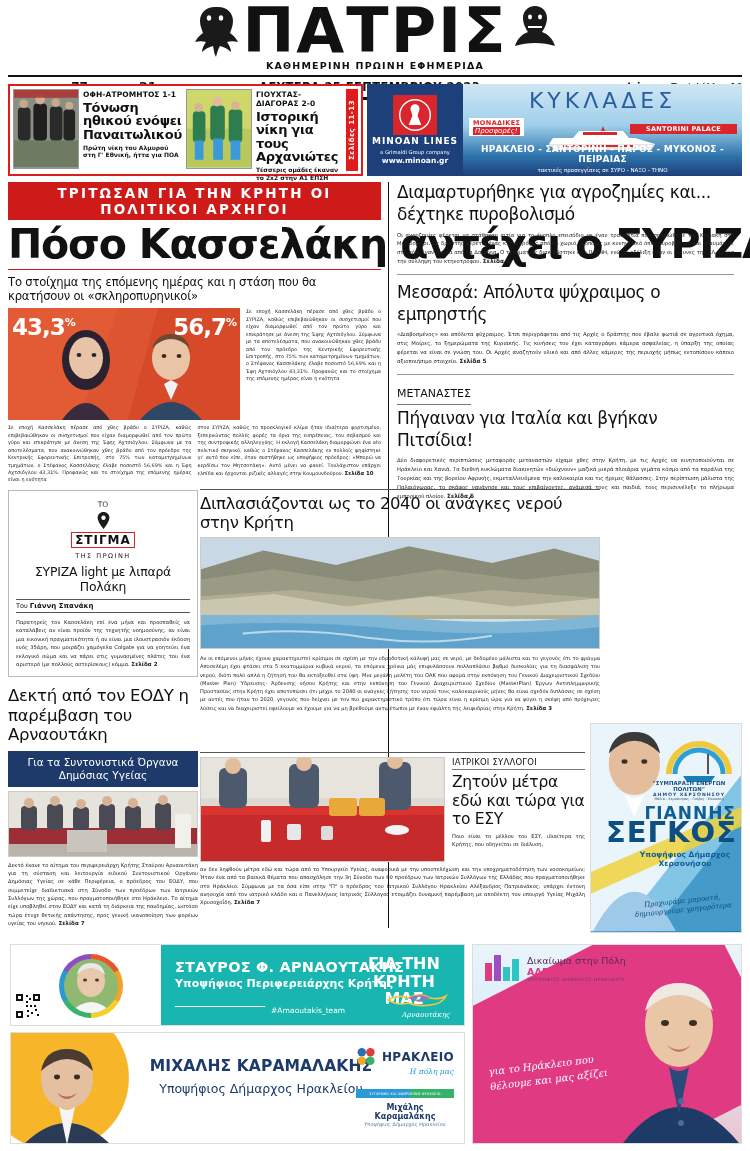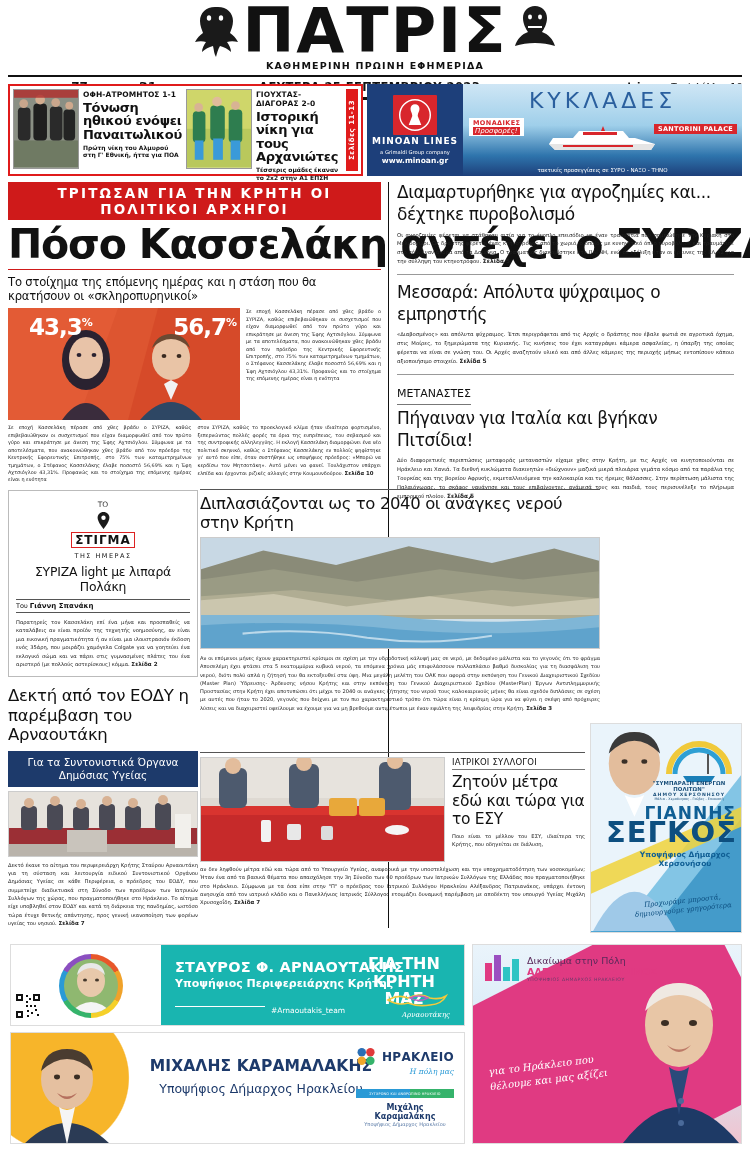--- a/index.html
+++ b/index.html
@@ -61,21 +61,21 @@
   .ml-left { width:96px; background:#1d3f7a; color:#fff; display:flex; flex-direction:column; align-items:center; justify-content:center; padding:3px; }
   .ml-logo { width:44px; height:40px; background:#d8262c; display:flex; align-items:center; justify-content:center; border-radius:1px; }
   .ml-name { font-size:9px; font-weight:bold; letter-spacing:1px; line-height:1.1; margin-top:2px; text-align:center;}
   .ml-grim { font-size:5.2px; margin-top:3px; text-align:center; }
   .ml-url { font-size:7.5px; font-weight:bold; margin-top:1px; }
   .ml-right { flex:1; position:relative; background:linear-gradient(180deg,#cfe6f5 0%, #9fcfea 45%, #2e74ac 78%, #1d3f7a 100%); }
   .ml-cyk { position:absolute; top:4px; left:0; right:0; text-align:center; font-size:22px; font-weight:normal; color:#2a5f9e; letter-spacing:4px; }
   .ml-badge1 { position:absolute; left:6px; top:34px; background:#fff; padding:1px 4px; }
   .ml-badge1 .a { font-size:6.5px; font-weight:bold; color:#d8262c; letter-spacing:0.4px;}
   .ml-badge1 .b { font-size:7px; color:#fff; background:#d8262c; font-style:italic; padding:0 2px; }
-  .ml-badge2 { position:absolute; right:5px; top:40px; background:#d8262c; color:#fff; font-size:6.5px; font-weight:bold; padding:1px 4px; letter-spacing:0.3px;}
+  .ml-badge2 { position:absolute; right:5px; top:40px; background:#d8262c; color:#fff; font-size:6.5px; font-weight:bold; padding:1px 16px; letter-spacing:0.3px;}
   .ml-ports { position:absolute; bottom:12px; left:0; right:0; text-align:center; font-size:9px; font-weight:bold; color:#fff; letter-spacing:0.2px;}
   .ml-ports2 { position:absolute; bottom:3px; left:0; right:0; text-align:center; font-size:5.5px; color:#fff; }
   .ml-ship { position:absolute; left:50%; top:42px; transform:translateX(-50%); width:120px; height:26px; }
 
   
   .main { display:flex; margin:6px 8px 0 8px; gap:7px; }
   .col-left { width:373px; }
   .col-right { width:346px; border-left:1.5px solid #111; padding-left:8px; }
 
   .kicker {
@@ -86,21 +86,21 @@
     font-size:41px; font-weight:bold; color:#111; letter-spacing:-1.2px;
     line-height:1.02; margin:4px 0 3px 0; white-space:nowrap;
   }
   .head-rule { height:1.5px; background:#cf1a1a; }
   .subhead { font-size:11.6px; color:#111; margin:5px 0 5px 0; letter-spacing:-0.2px; }
 
   .poll { display:flex; gap:6px; }
   .poll-img { position:relative; width:232px; height:112px; overflow:hidden;
     background:linear-gradient(105deg,#e8603a 0%, #e0532f 30%, #d94a2a 60%, #cf3f22 100%); }
   .poll-pct { position:absolute; top:6px; font-size:23px; font-weight:bold; color:#fff; letter-spacing:-1px; }
-  .poll-pct.l { left:4px;margin-left:17px; }
+  .poll-pct.l { left:4px; }
   .poll-pct.r { right:4px; }
   .poll-pct sup { font-size:11px; vertical-align:super; }
   .poll-body { flex:1; font-size:4.9px; line-height:1.52; color:#222; text-align:justify; }
 
   .cols2 { display:flex; gap:6px; margin-top:4px; }
   .cols2 .c { flex:1; font-size:4.9px; line-height:1.52; color:#222; text-align:justify; }
   .cols2 .c .pg { font-weight:bold; font-size:5.4px; }
 
   
   .stigma { border:1px solid #bbb; padding:6px 7px 7px 7px; margin-top:6px; width:190px; }
@@ -329,20 +329,21 @@
           <path d="M30 12 L36 5 L80 5 L86 12 Z" fill="#fff"></path>
           <rect x="40" y="6" width="34" height="3" fill="#d8262c"></rect>
           <rect x="20" y="19" width="70" height="2" fill="#d8262c"></rect>
           <path d="M60 0 L62 5 L58 5 Z" fill="#d8262c"></path>
         </svg>
         <div class="ml-badge1">
           <div class="a">ΜΟΝΑΔΙΚΕΣ</div>
           <div class="b">Προσφορές!</div>
         </div>
         <div class="ml-badge2">SANTORINI PALACE</div>
+        <div class="ml-ports">ΗΡΑΚΛΕΙΟ - ΣΑΝΤΟΡΙΝΗ - ΠΑΡΟΣ - ΜΥΚΟΝΟΣ - ΠΕΙΡΑΙΑΣ</div>
         <div class="ml-ports2">τακτικές προσεγγίσεις σε ΣΥΡΟ - ΝΑΞΟ - ΤΗΝΟ</div>
       </div>
     </div>
   </div>
 
   <div class="main">
 
     <div class="col-left">
       <div class="kicker">ΤΡΙΤΩΣΑΝ ΓΙΑ ΤΗΝ ΚΡΗΤΗ ΟΙ ΠΟΛΙΤΙΚΟΙ ΑΡΧΗΓΟΙ</div>
       <div class="mainhead">Πόσο Κασσελάκη αντέχει ο ΣΥΡΙΖΑ;</div>
@@ -389,21 +390,21 @@
           <span class="stigma-to">ΤΟ</span>
           <span class="stigma-pin">
             <svg viewBox="0 0 13 17" width="13" height="17">
               <path d="M6.5 0C3 0 0.6 2.5 0.6 5.8c0 4.4 5.9 11.2 5.9 11.2s5.9-6.8 5.9-11.2C12.4 2.5 10 0 6.5 0z" fill="#1a1a1a"></path>
               <circle cx="6.5" cy="5.7" r="2.2" fill="#fff"></circle>
             </svg>
           </span>
           <span class="stigma-word">ΣΤΙΓΜΑ</span>
           <div class="stigma-line"></div>
         </div>
-        <div class="stigma-day">ΤΗΣ ΗΜΕΡΑΣ</div>
+        <div class="stigma-day">ΤΗΣ ΠΡΩΙΝΗ</div>
         <div class="stigma-title">ΣΥΡΙΖΑ light με λιπαρά Πολάκη</div>
         <div class="stigma-by">
           <span>Του</span>
           <b>Γιάννη Σπανάκη</b>
         </div>
         <div class="stigma-body">
           <span>Παρατηρείς τον Κασσελάκη επί ένα μήνα και προσπαθείς να καταλάβεις αν είναι προϊόν της τεχνητής νοημοσύνης, αν είναι μια εικονική πραγματικότητα ή αν είναι μια ιλουστρασιόν έκδοση ενός 35άρη, που μοιράζει χαμόγελα Colgate για να γοητεύει ένα εκλογικό σώμα και να πάρει στις γυμνασμένες πλάτες του ένα αριστερό (με πολλούς αστερίσκους) κόμμα.</span>
           <span class="pg">Σελίδα 2</span>
         </div>
       </div>

